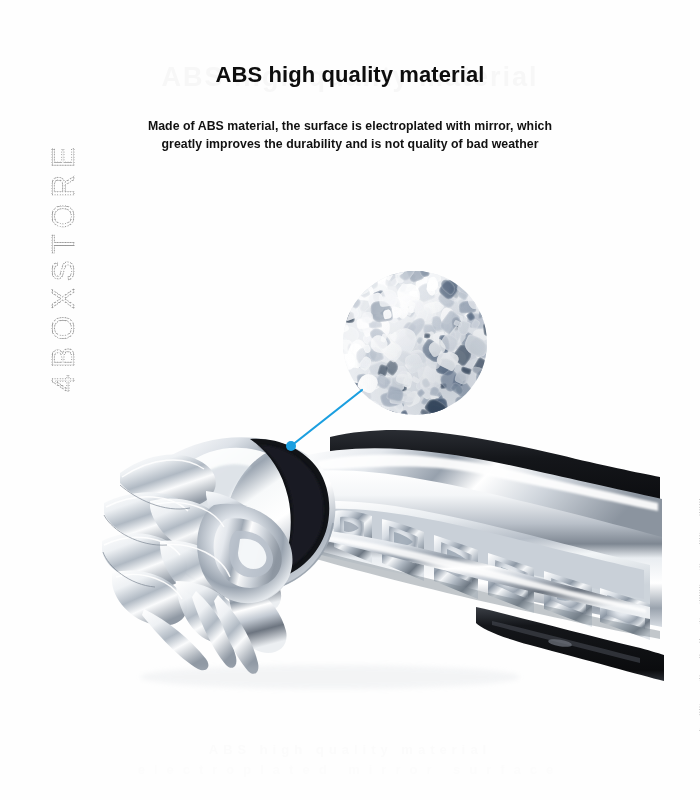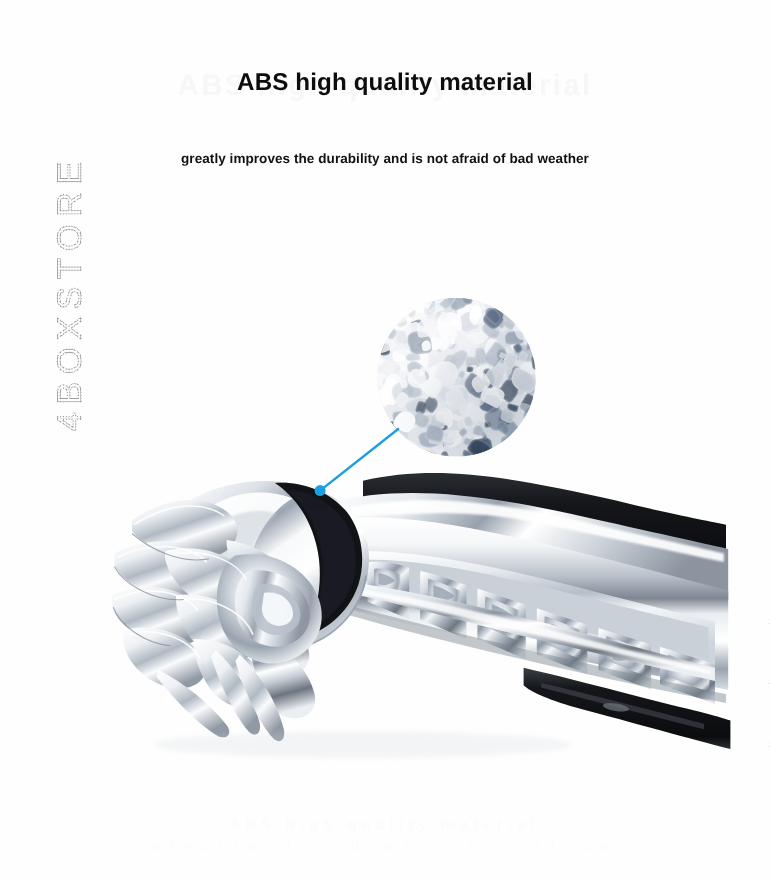--- a/index.html
+++ b/index.html
@@ -85,22 +85,23 @@
 </head>
 <body>
 
 <div class="stage">
 
   <div class="ghost-row ghost-head">ABS high quality material</div>
 
   <div class="headline">ABS high quality material</div>
 
   <div class="subtitle">
+    <span>Made of ABS material, the surface is electroplated with mirror, which</span>
     <br>
-    <span>greatly improves the durability and is not afraid of bad weather</span>
+    <span>greatly improves the durability and is not quality of bad weather</span>
   </div>
 
   <div class="product">
   <svg width="700" height="320" viewBox="0 0 700 320" xmlns="http://www.w3.org/2000/svg">
     <defs>
 
       <linearGradient id="chromeV" x1="0" y1="0" x2="0" y2="1">
         <stop offset="0" stop-color="#ffffff"></stop>
         <stop offset="0.16" stop-color="#f4f6f8"></stop>
         <stop offset="0.34" stop-color="#b9c0c9"></stop>

